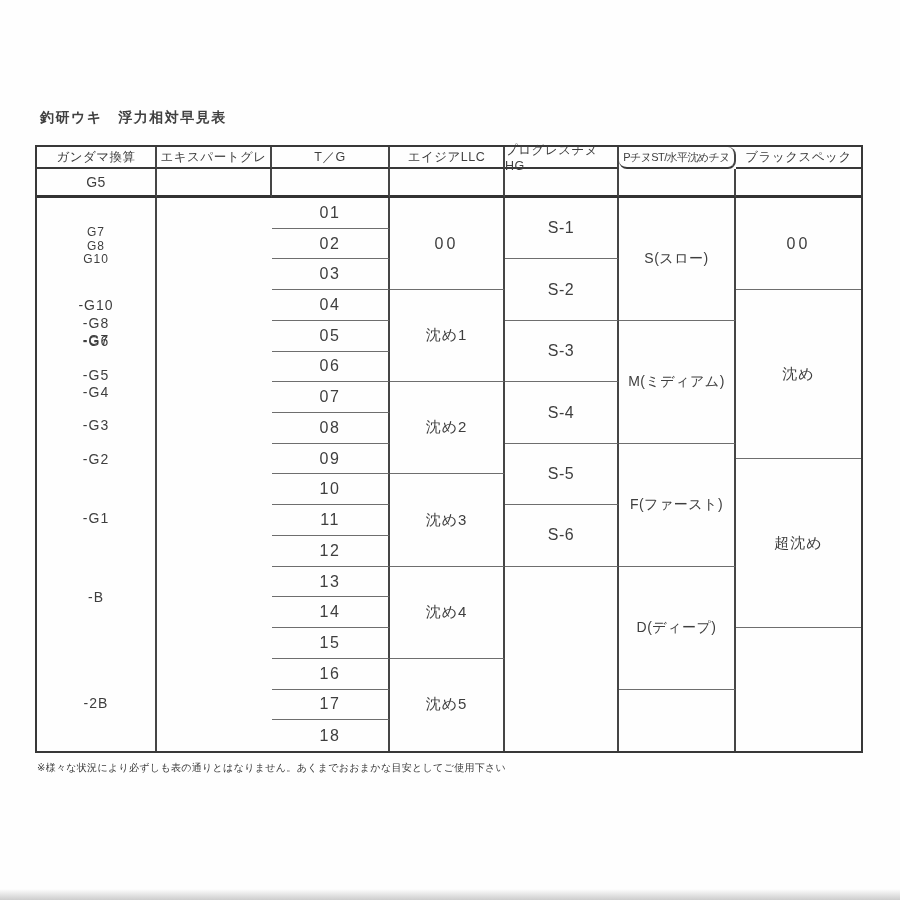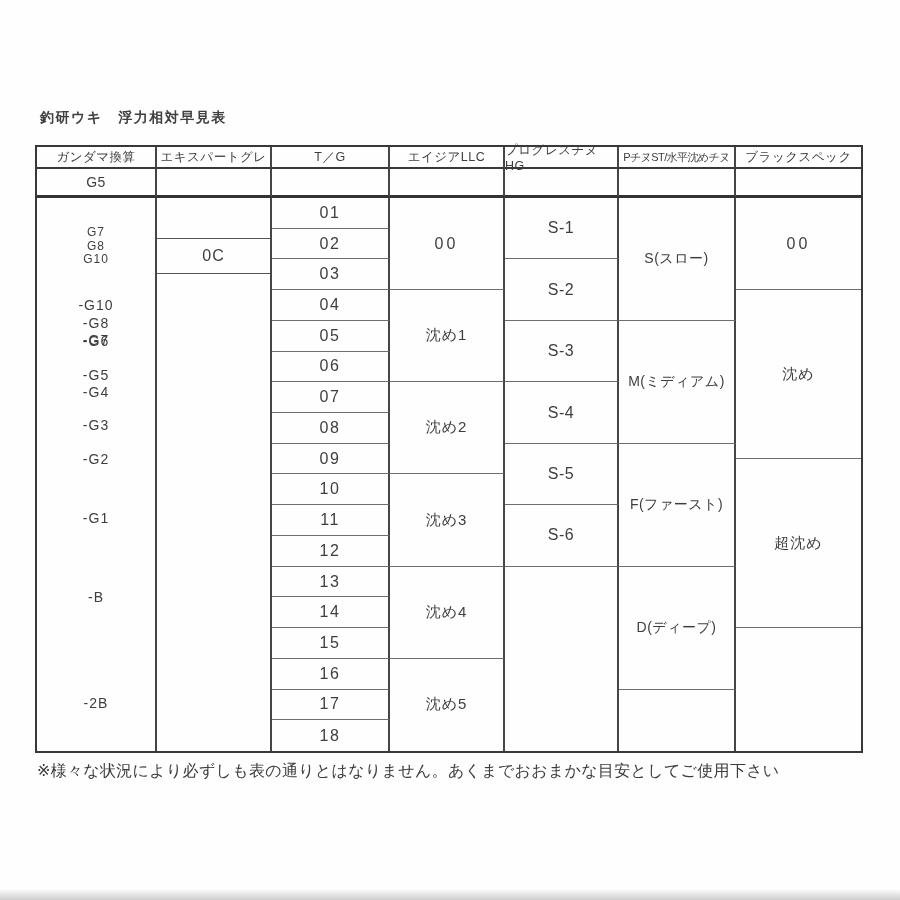--- a/index.html
+++ b/index.html
@@ -6,41 +6,41 @@
   body{
     width:900px;height:900px;position:relative;background:#fefefe;
     font-family:"Liberation Sans","DejaVu Sans",sans-serif;
     color:#414141;overflow:hidden;
   }
   .title{
     position:absolute;left:40px;top:109px;font-size:14px;font-weight:600;
     letter-spacing:1.5px;color:#404040;
   }
   .footnote{
-    position:absolute;left:37px;top:761px;font-size:16px;font-weight:500;
+    position:absolute;left:37px;top:761px;font-size:10px;font-weight:500;
     letter-spacing:0.3px;color:#3b3b3b;
   }
   .tbl{
     position:absolute;left:35px;top:145px;width:828px;height:608px;
     box-sizing:border-box;border:2px solid #383838;
     display:grid;
     grid-template-columns:120px 115px 118px 115px 114px 117px 1fr;
     grid-template-rows:22px 29px repeat(36,1fr);
     background:#fefefe;
   }
   .c{
     display:flex;align-items:center;justify-content:center;
     border-right:2px solid #454545;border-bottom:1px solid #6e6e6e;
     box-sizing:border-box;position:relative;
     font-size:15px;letter-spacing:1px;color:#3e3e3e;
   }
   .c.lastcol{border-right:none;}
   .c.nobot{border-bottom:none;}
   .hd{font-size:12.5px;letter-spacing:0.5px;border-bottom:2px solid #383838;font-weight:500;}
-  .hd.squeeze{font-size:11px;letter-spacing:-0.6px;}
+  .hd.squeeze{font-size:11px;letter-spacing:-0.6px;border-radius:8px;}
   .g5row{border-bottom:3px solid #333;}
   .tg{font-size:16px;letter-spacing:1.5px;}
   .num00{font-size:16px;letter-spacing:3px;}
   .sn{font-size:16px;letter-spacing:0.5px;}
   .jp15{font-size:15px;letter-spacing:1px;}
   .jp14{font-size:14px;letter-spacing:0.5px;}
   .tallcell{align-items:flex-start;}
   .glabel{
     position:absolute;left:0;width:100%;text-align:center;
     font-size:14px;letter-spacing:1px;line-height:14px;
@@ -93,23 +93,20 @@
     <div class="glabel" style="top:136px">-G6</div>
     <div class="glabel" style="top:170px">-G5</div>
     <div class="glabel" style="top:187px">-G4</div>
     <div class="glabel" style="top:220px">-G3</div>
     <div class="glabel" style="top:254px">-G2</div>
     <div class="glabel" style="top:313px">-G1</div>
     <div class="glabel" style="top:392px">-B</div>
     <div class="glabel" style="top:498px">-2B</div>
   </div>
 
-  <div class="c nobot tallcell" style="grid-column:2;grid-row:3 / span 36">
-    <div class="ocbox">0C</div>
-  </div>
 
   <div class="c tg" style="grid-column:3;grid-row:3 / span 2">01</div>
   <div class="c tg" style="grid-column:3;grid-row:5 / span 2">02</div>
   <div class="c tg" style="grid-column:3;grid-row:7 / span 2">03</div>
   <div class="c tg" style="grid-column:3;grid-row:9 / span 2">04</div>
   <div class="c tg" style="grid-column:3;grid-row:11 / span 2">05</div>
   <div class="c tg" style="grid-column:3;grid-row:13 / span 2">06</div>
   <div class="c tg" style="grid-column:3;grid-row:15 / span 2">07</div>
   <div class="c tg" style="grid-column:3;grid-row:17 / span 2">08</div>
   <div class="c tg" style="grid-column:3;grid-row:19 / span 2">09</div>

